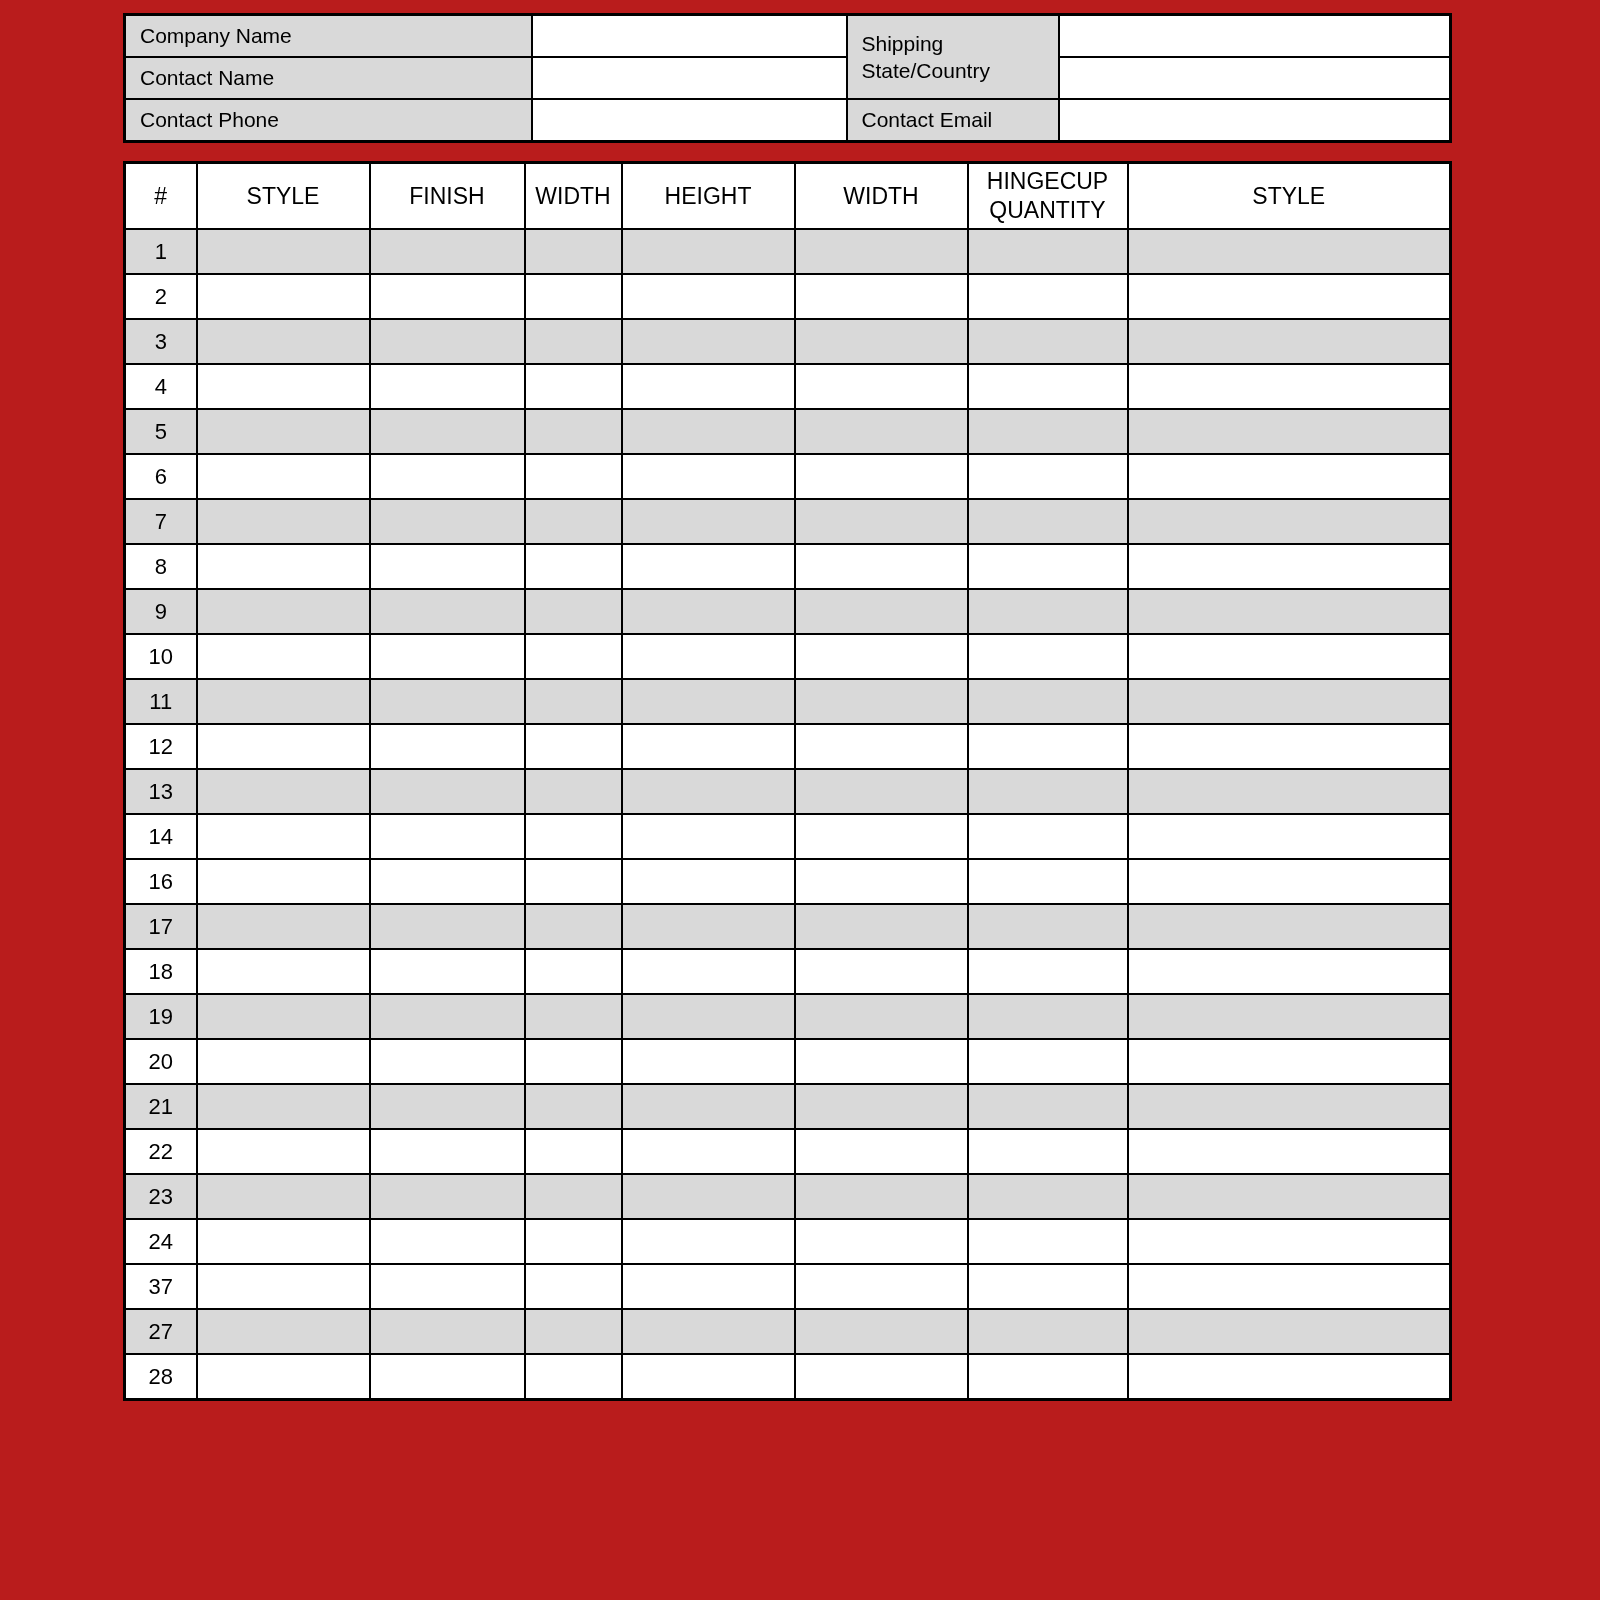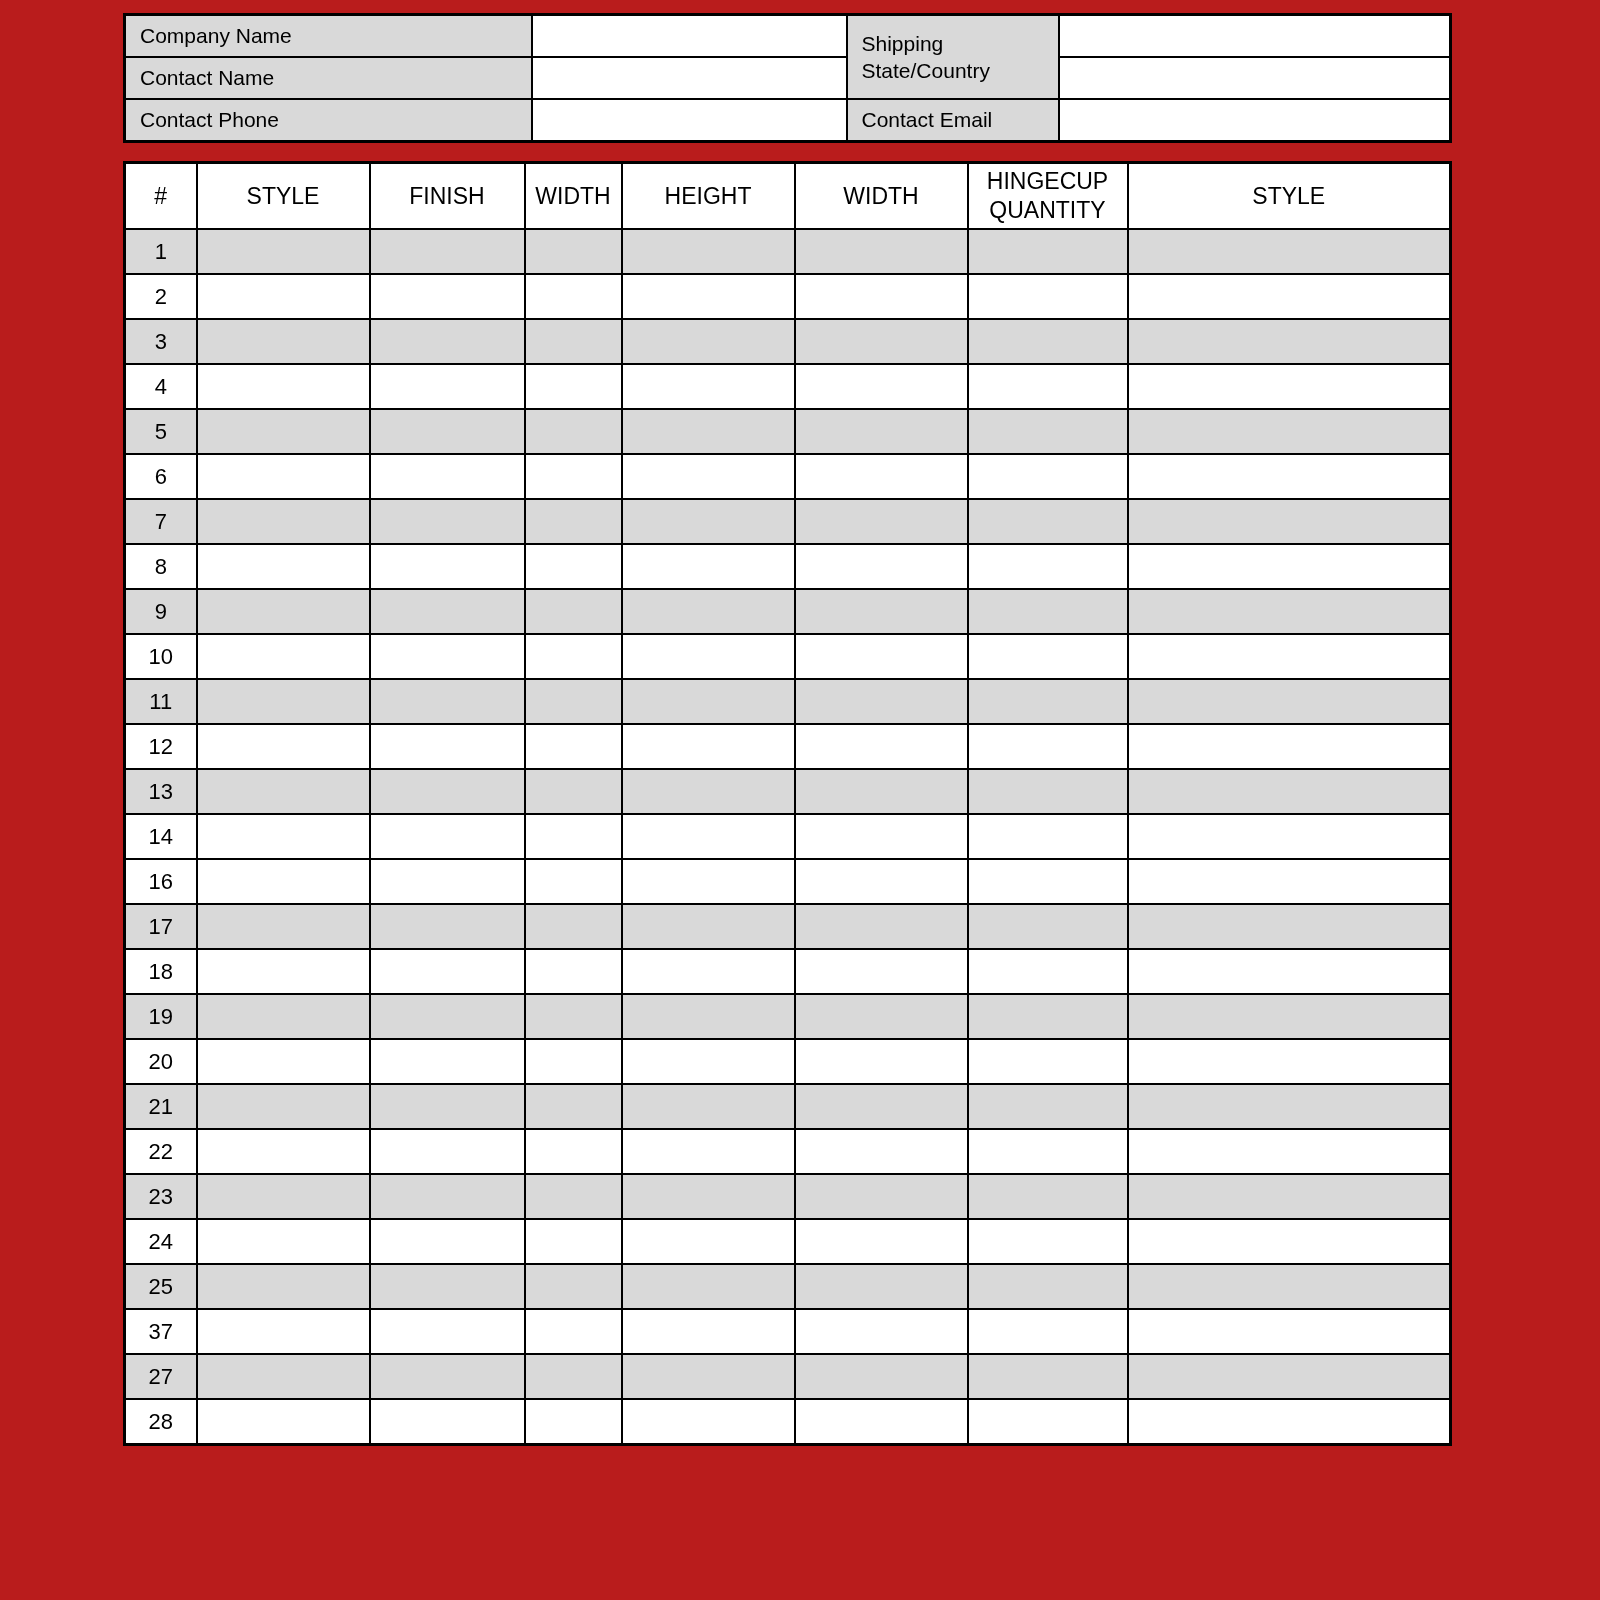--- a/index.html
+++ b/index.html
@@ -375,30 +375,20 @@
             <tr class="row-plain">
               <td class="row-num">24</td>
               <td></td>
               <td></td>
               <td></td>
               <td></td>
               <td></td>
               <td></td>
               <td></td>
             </tr>
-            <tr class="row-shaded">
-              <td class="row-num">25</td>
-              <td></td>
-              <td></td>
-              <td></td>
-              <td></td>
-              <td></td>
-              <td></td>
-              <td></td>
-            </tr>
             <tr class="row-plain">
               <td class="row-num">37</td>
               <td></td>
               <td></td>
               <td></td>
               <td></td>
               <td></td>
               <td></td>
               <td></td>
             </tr>

